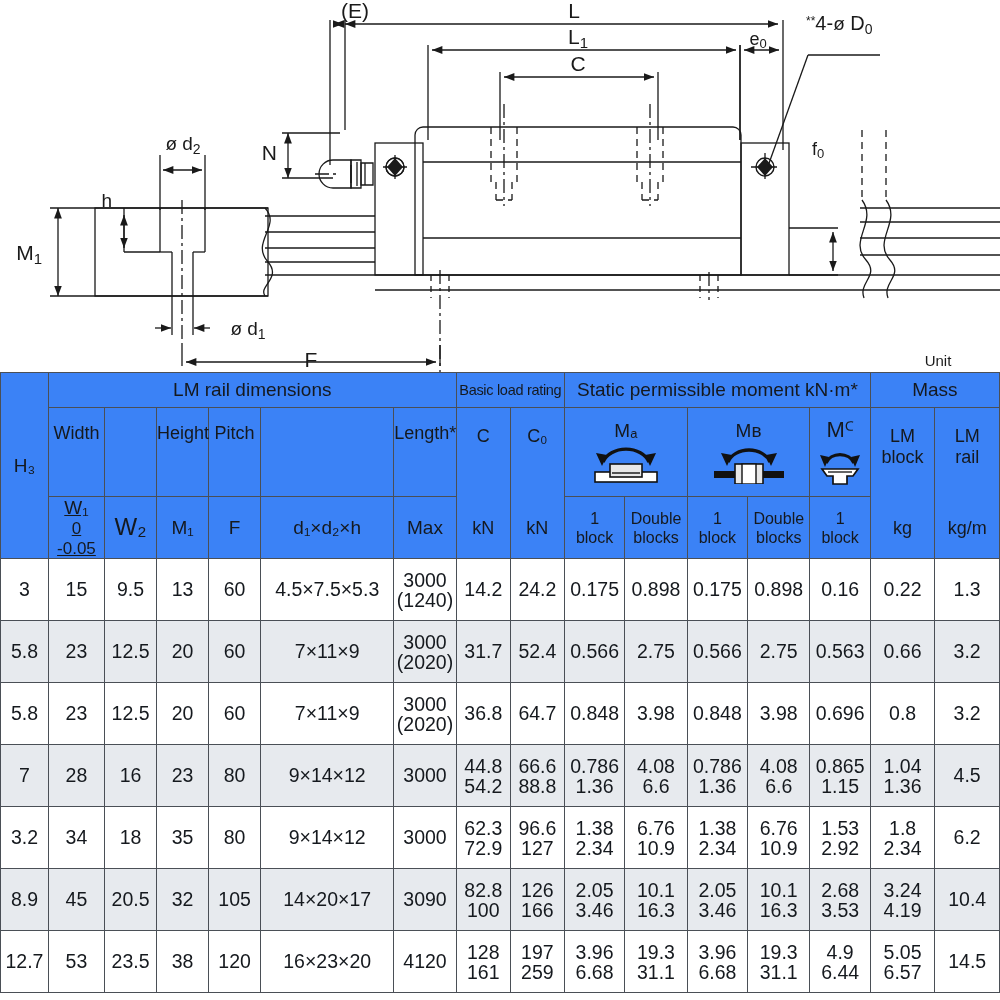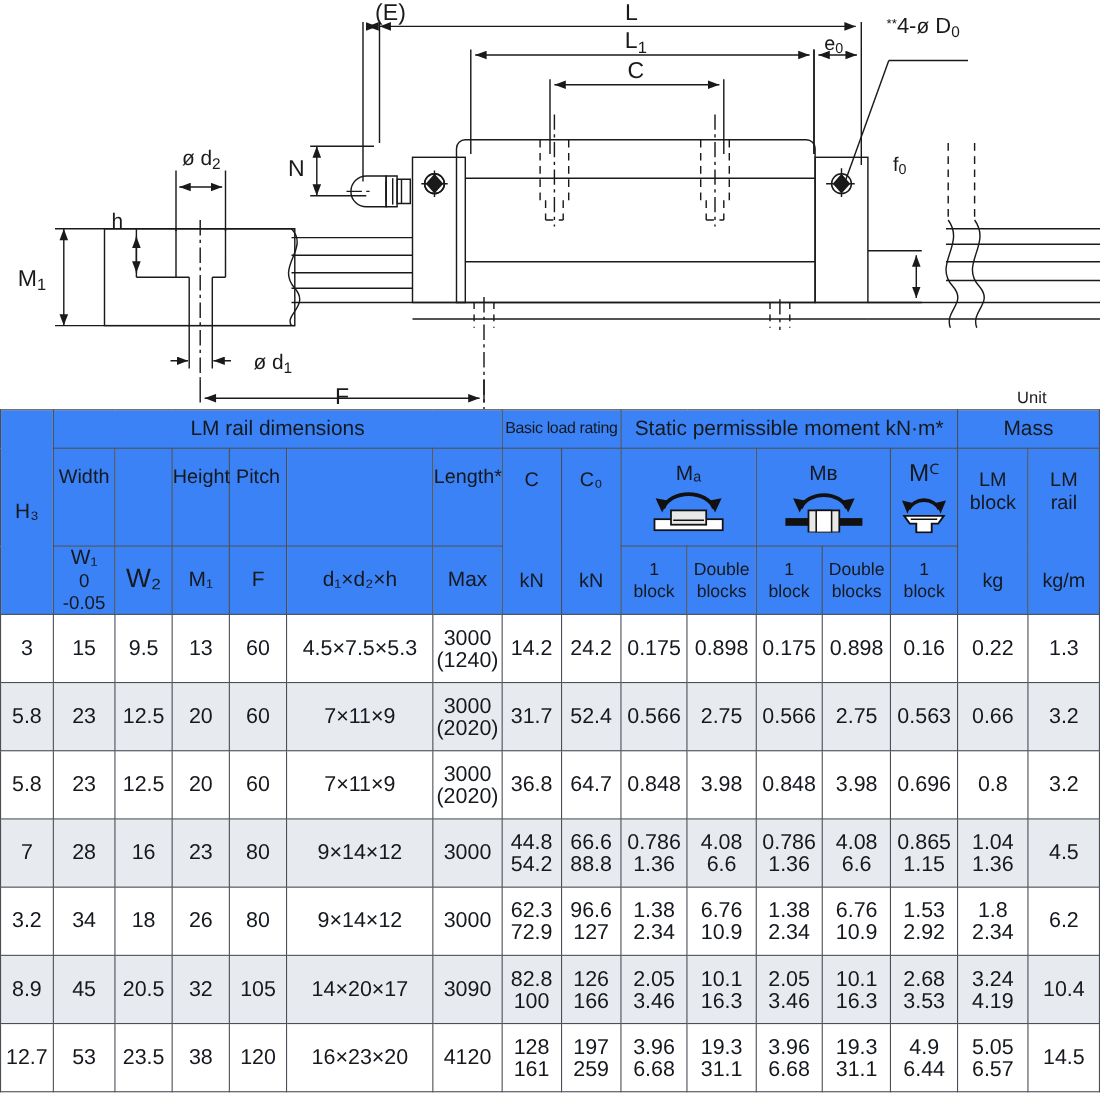--- a/index.html
+++ b/index.html
@@ -26,21 +26,21 @@
     vertical-align:middle;
     padding:0;
     font-weight:normal;
     color:#15191e;
   }
   thead td{background:#3b82f6;}
   .hdr-top{height:34px;font-size:19px;}
   .hdr-small{font-size:14.5px;letter-spacing:-0.3px;margin-left:44px;}
   .hdr-mid{height:88px;font-size:18px;line-height:1.15;}
   .hdr-unit{height:52px;font-size:17px;line-height:1.12;}
-  .w1cell{line-height:1.16;font-size:17px;}
+  .w1cell{line-height:1.16;font-size:17px;text-decoration:underline;}
   .w1cell .big{font-size:19px;}
   tbody tr td{height:61px;font-size:19.5px;line-height:1.18;}
   tbody tr.odd td{background:#ffffff;}
   tbody tr.even td{background:#e7eaee;}
   .two-line{white-space:pre-line;}
   .momicon{display:block;margin:2px auto 0 auto;}
   .mrow{line-height:1.05;}
 </style>
 </head>
 <body>
@@ -486,21 +486,21 @@
           <td class="mrow">
             <div>1.04</div>
             <div>1.36</div>
           </td>
           <td>4.5</td>
         </tr>
         <tr class="odd">
           <td>3.2</td>
           <td>34</td>
           <td>18</td>
-          <td>26</td>
+          <td>35</td>
           <td>80</td>
           <td>9×14×12</td>
           <td>3000</td>
           <td class="mrow">
             <div>62.3</div>
             <div>72.9</div>
           </td>
           <td class="mrow">
             <div>96.6</div>
             <div>127</div>

